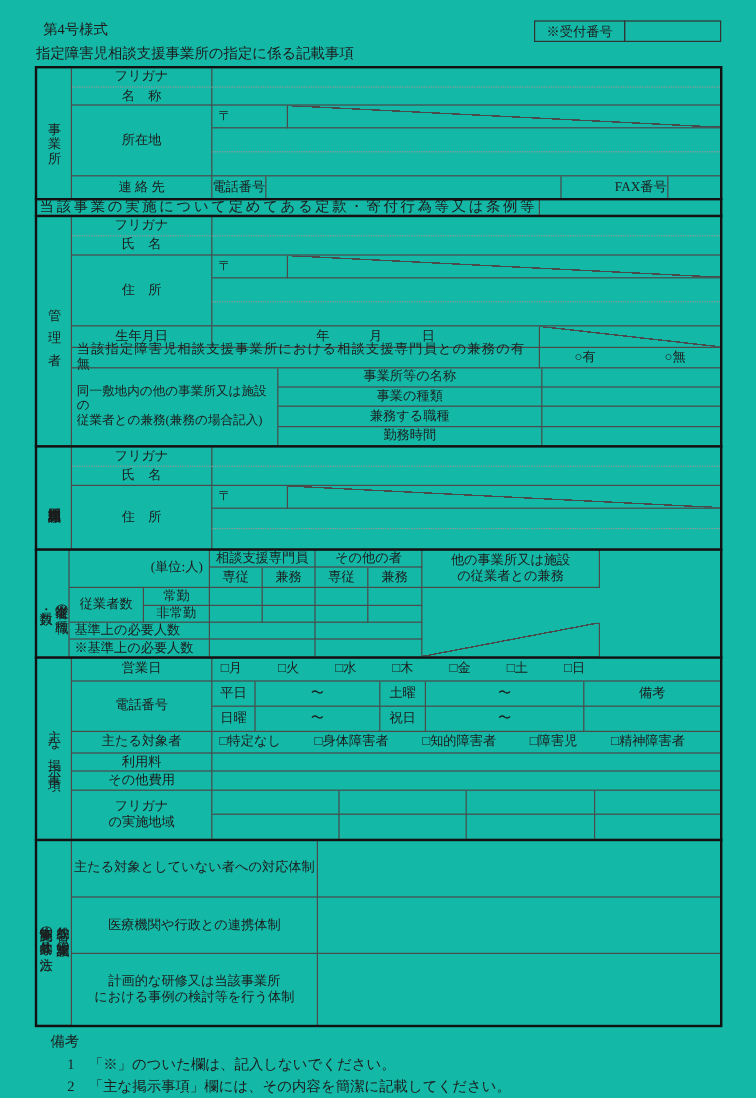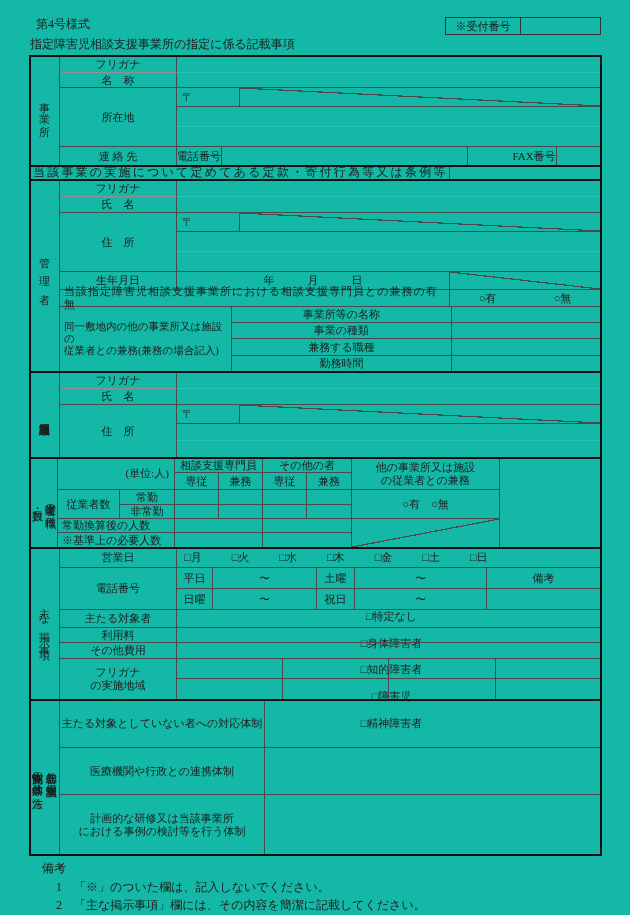--- a/index.html
+++ b/index.html
@@ -20,21 +20,21 @@
   .sp{letter-spacing:2.2px;font-size:12px;}
   .sp1{letter-spacing:1px;}
   .diag{background-image:linear-gradient(to top right,transparent calc(50% - .6px),#4a4a4a calc(50% - .6px),#4a4a4a calc(50% + .6px),transparent calc(50% + .6px));}
   .diagd{background-image:linear-gradient(to bottom right,transparent calc(50% - .6px),#4a4a4a calc(50% - .6px),#4a4a4a calc(50% + .6px),transparent calc(50% + .6px));}
   .frame{position:absolute;left:29px;top:55px;width:573px;height:801px;border:2px solid #111;box-sizing:border-box;pointer-events:none;z-index:6;}
   .hl{position:absolute;left:29px;width:573px;height:2px;background:#111;z-index:5;}
   .box{position:absolute;box-sizing:border-box;border:1px solid #333;display:flex;align-items:center;justify-content:center;}
   .txt{position:absolute;white-space:nowrap;}
   .flexrow{display:flex;align-items:center;justify-content:flex-start;}
   .days{gap:30px;padding-left:7px;}
-  .tgts{gap:14px;padding-left:6px;flex-direction:column;}
+  .tgts{gap:28px;padding-left:6px;}
   .ynwrap{display:flex;width:100%;justify-content:space-around;align-items:center;}
 </style>
 </head>
 <body>
 
 <div id="page">
 
   <div class="txt fs12" style="left:36px;top:16px;">第4号様式</div>
   <div class="box" style="left:445px;top:17px;width:76px;height:18px;">※受付番号</div>
   <div class="box" style="left:520px;top:17px;width:81px;height:18px;"></div>
@@ -116,27 +116,26 @@
   <div class="c" style="left:175px;top:473px;width:44px;height:17px;">専従</div>
   <div class="c" style="left:219px;top:473px;width:44px;height:17px;">兼務</div>
   <div class="c" style="left:263px;top:473px;width:44px;height:17px;">専従</div>
   <div class="c" style="left:307px;top:473px;width:45px;height:17px;">兼務</div>
   <div class="c" style="left:58px;top:490px;width:62px;height:29px;">従業者数</div>
   <div class="c" style="left:120px;top:490px;width:55px;height:15px;text-align:center;">常勤</div>
   <div class="c" style="left:175px;top:490px;width:44px;height:15px;"></div>
   <div class="c" style="left:219px;top:490px;width:44px;height:15px;"></div>
   <div class="c" style="left:263px;top:490px;width:44px;height:15px;"></div>
   <div class="c" style="left:307px;top:490px;width:45px;height:15px;"></div>
-  <div class="c" style="left:352px;top:490px;width:148px;height:29px;">○有　○無</div>
   <div class="c" style="left:120px;top:505px;width:55px;height:14px;">非常勤</div>
   <div class="c" style="left:175px;top:505px;width:44px;height:14px;"></div>
   <div class="c" style="left:219px;top:505px;width:44px;height:14px;"></div>
   <div class="c" style="left:263px;top:505px;width:44px;height:14px;"></div>
   <div class="c" style="left:307px;top:505px;width:45px;height:14px;"></div>
-  <div class="c left" style="left:58px;top:519px;width:117px;height:14px;padding-left:4px;">常勤換算後の人数</div>
+  <div class="c left" style="left:58px;top:519px;width:117px;height:14px;padding-left:4px;">基準上の必要人数</div>
   <div class="c" style="left:175px;top:519px;width:88px;height:14px;"></div>
   <div class="c" style="left:263px;top:519px;width:89px;height:14px;"></div>
   <div class="c diagd" style="left:352px;top:519px;width:148px;height:29px;"></div>
   <div class="c left" style="left:58px;top:533px;width:117px;height:15px;padding-left:4px;">※基準上の必要人数</div>
   <div class="c" style="left:175px;top:533px;width:88px;height:15px;"></div>
   <div class="c" style="left:263px;top:533px;width:89px;height:15px;"></div>
   <div class="hl" style="top:547px;"></div>
 
   <div class="c v ls6" style="left:30px;top:548px;width:30px;height:152px;">主な掲示事項</div>
   <div class="c" style="left:60px;top:548px;width:117px;height:20px;">営業日</div>

